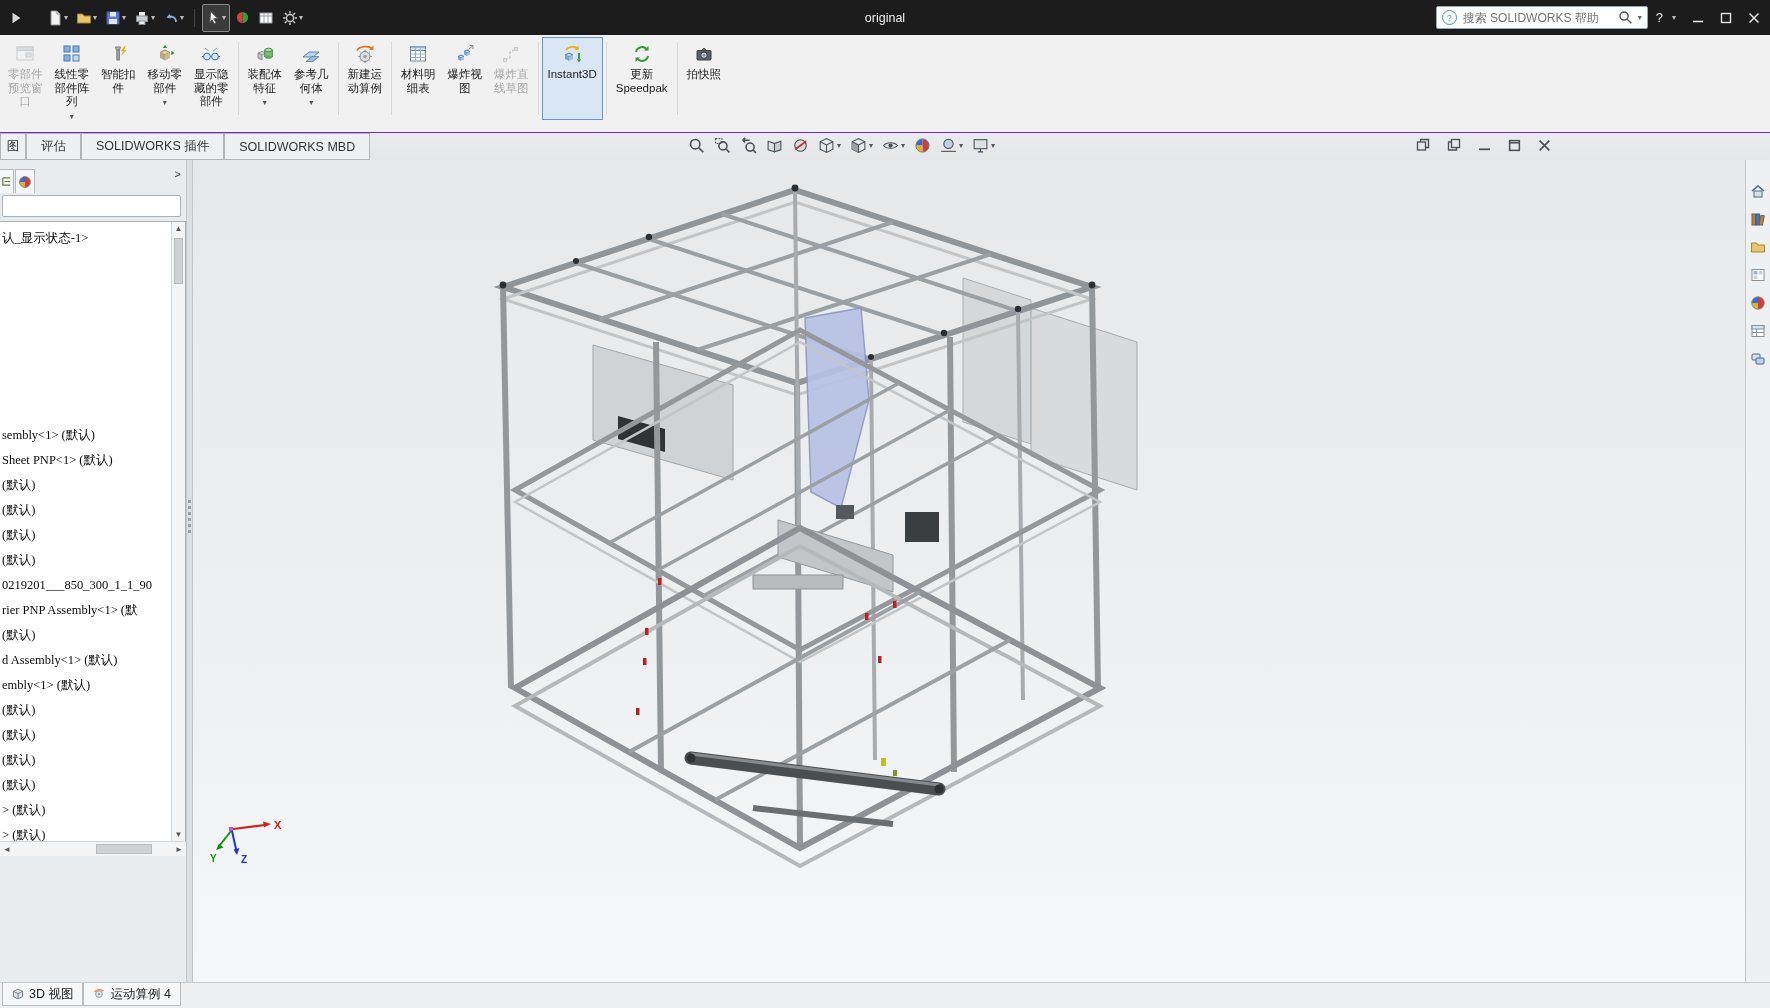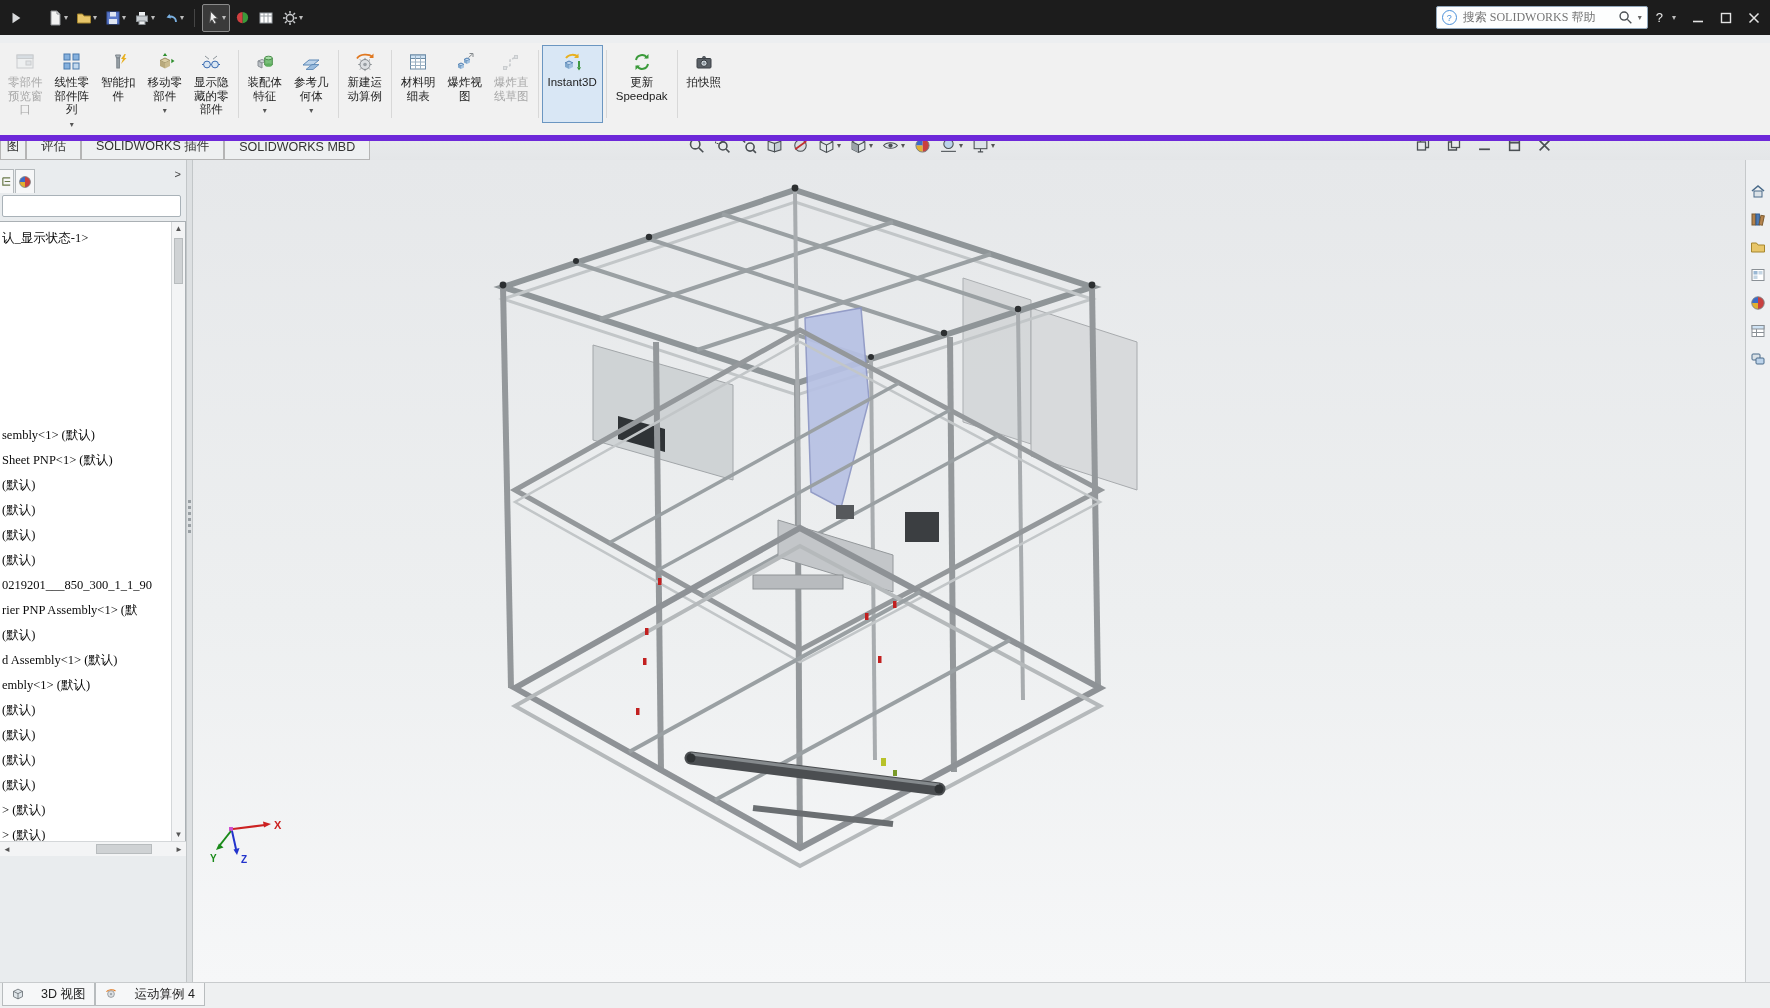--- a/index.html
+++ b/index.html
@@ -10,27 +10,27 @@
   .titlebar{position:absolute;left:0;top:0;width:100%;height:35px;background:#1c1c1c;display:flex;align-items:center;color:#e6e6e6;z-index:20;}
   .qat{display:flex;align-items:center;gap:2px;padding-left:6px;}
   .tbtn{display:flex;align-items:center;height:26px;padding:0 3px;border-radius:2px;}
   .tbtn.pressed{background:#3a3a3a;border:1px solid #8a8a8a;}
   .chev{font-size:8px;color:#bdbdbd;margin-left:1px;line-height:1;}
   .tb-sep{width:1px;height:18px;background:#454545;margin:0 5px;}
   .gap12{width:14px;}
   .title-center{position:absolute;left:0;right:0;text-align:center;font-size:12.5px;color:#f0f0f0;pointer-events:none;}
   .tb-right{margin-left:auto;display:flex;align-items:center;gap:8px;padding-right:10px;position:relative;z-index:2;}
   .searchbox{display:flex;align-items:center;width:212px;height:23px;background:#fdfefe;border:1px solid #92a8bc;border-radius:2px;padding:0 5px;gap:4px;box-sizing:border-box;}
-  .searchbox input{flex:1;border:none;outline:none;background:transparent;font-size:12px;color:#3b82f6;font-family:Liberation Serif, serif;min-width:0;}
+  .searchbox input{flex:1;border:none;outline:none;background:transparent;font-size:12px;color:#3b82f6;font-family:Liberation Sans, sans-serif;min-width:0;}
   .helpcirc{width:13px;height:13px;border:1px solid #4a90d9;border-radius:50%;color:#4a90d9;font-size:9px;display:flex;align-items:center;justify-content:center;flex:0 0 auto;}
   .helpmark{color:#e8e8e8;font-size:13px;}
   .winctl{display:flex;align-items:center;gap:16px;margin-left:8px;}
 
   
-  .ribbon{position:absolute;top:35px;left:0;width:100%;height:98px;background:#f1f1f1;border-bottom:6px solid #6d28d9;display:flex;align-items:stretch;padding:2px 0 12px 2px;box-sizing:border-box;z-index:15;margin-top:8px;}
+  .ribbon{position:absolute;top:35px;left:0;width:100%;height:98px;background:#f1f1f1;border-bottom:1px solid #6d28d9;display:flex;align-items:stretch;padding:2px 0 12px 2px;box-sizing:border-box;z-index:15;}
   .rbtn{display:flex;flex-direction:column;align-items:center;justify-content:flex-start;padding:6px 5px 2px;min-width:46px;font-size:11.5px;line-height:13.5px;color:#1c1c1c;text-align:center;border:1px solid transparent;box-sizing:border-box;}
   .rbtn .rlbl{white-space:pre-line;margin-top:4px;}
   .rbtn .rarr{font-size:8px;color:#555;margin-top:1px;}
   .rbtn.disabled{color:#a8a8a8;}
   .rbtn.disabled svg{opacity:.45;}
   .rbtn.selected{background:#d9e7f5;border:1px solid #6b96c1;}
   .rsep{width:1px;background:#d8d8d8;margin:5px 3px;}
 
   
   .tabrow{position:absolute;top:133px;left:0;width:100%;height:27px;background:linear-gradient(#e9ebed,#e4e6e8);z-index:14;}
@@ -65,21 +65,21 @@
 
   .viewport{flex:1;position:relative;background:linear-gradient(#e6e8ea 0%,#edeff0 55%,#f6f7f8 100%);overflow:hidden;}
   .model{position:absolute;left:0;top:0;}
   .triad{position:absolute;left:16px;top:645px;}
 
   .taskpane{width:25px;background:#eef0f2;border-left:1px solid #c6c9cb;display:flex;flex-direction:column;align-items:center;padding-top:22px;gap:11px;flex:0 0 25px;box-sizing:border-box;}
   .tpico{width:17px;height:17px;display:flex;align-items:center;justify-content:center;}
 
   
   .motionbar{position:absolute;left:0;top:982px;width:100%;height:26px;background:#eef0f1;border-top:1px solid #c8cbcd;display:flex;align-items:flex-start;z-index:18;box-sizing:border-box;padding-left:2px;}
-  .mtab{display:flex;align-items:center;gap:17px;height:23px;padding:0 9px;font-size:12.5px;color:#222;background:#f6f7f8;border:1px solid #b8bcbe;border-top:none;box-sizing:border-box;white-space:nowrap;}
+  .mtab{display:flex;align-items:center;gap:5px;height:23px;padding:0 9px;font-size:12.5px;color:#222;background:#f6f7f8;border:1px solid #b8bcbe;border-top:none;box-sizing:border-box;white-space:nowrap;}
 
   .mono{stroke:#4a4f53;fill:none;stroke-width:1.5;}
 </style>
 </head>
 <body>
 
 <div class="titlebar">
   <div class="qat">
     <span class="tbtn">
         <svg width="14" height="14" viewBox="0 0 16 16">
@@ -146,20 +146,21 @@
         <svg width="16" height="16" viewBox="0 0 16 16">
           <g stroke="#c8cacc" stroke-width="1.5" fill="none">
             <circle cx="8" cy="8" r="3.6"></circle>
             <path d="M8 1v2.4M8 12.6V15M1 8h2.4M12.6 8H15M3 3l1.7 1.7M11.3 11.3L13 13M3 13l1.7-1.7M11.3 4.7L13 3"></path>
           </g>
         </svg>
         <span class="chev">▾</span>
       </span>
   </div>
 
+  <div class="title-center">original</div>
 
   <div class="tb-right">
     <div class="searchbox">
       <span class="helpcirc">?</span>
       <input type="text" placeholder="搜索 SOLIDWORKS 帮助" style="">
       <span>
           <svg width="15" height="15" viewBox="0 0 16 16">
             <circle cx="6.5" cy="6.5" r="4.3" class="mono"></circle>
             <path d="M10 10l4.2 4.2" class="mono" stroke-width="1.9"></path>
           </svg>

